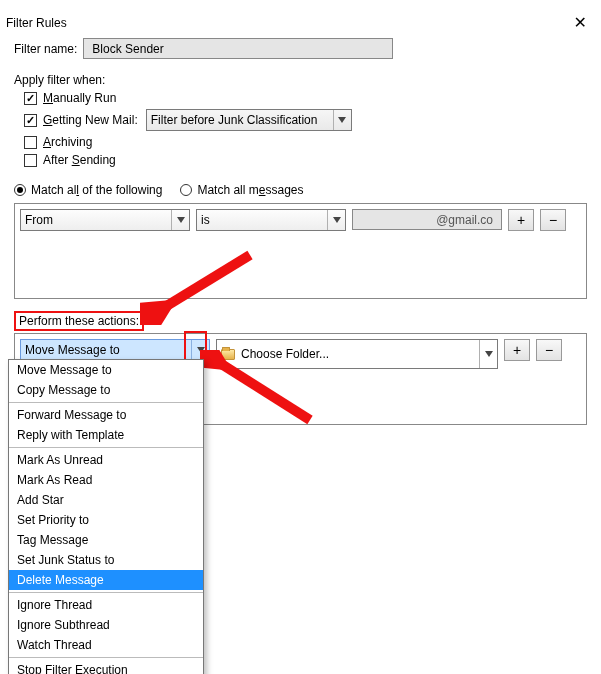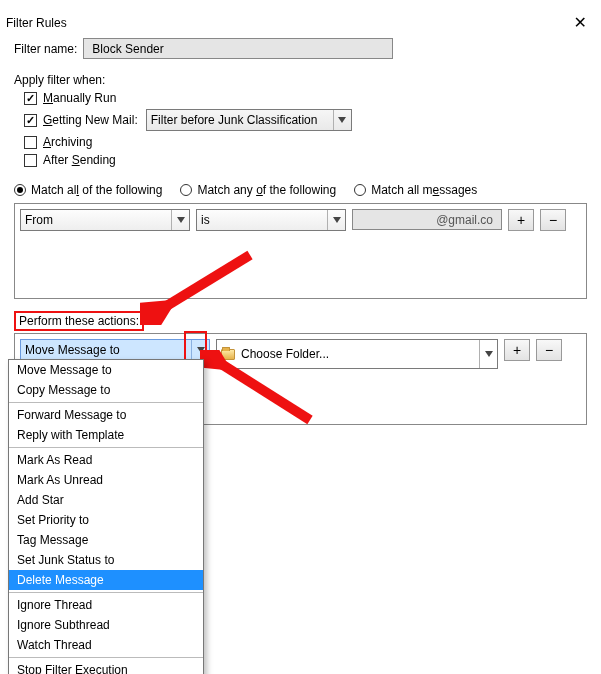--- a/index.html
+++ b/index.html
@@ -158,24 +158,20 @@
     <span><span>After </span><span class="u">S</span><span>ending</span></span>
   </div>
 
   <div class="radios">
     <div class="radio">
       <span class="rdot sel"></span>
       <span><span>Match al</span><span class="u">l</span><span> of the following</span></span>
     </div>
     <div class="radio">
       <span class="rdot"></span>
-      <span><span>Match any </span><span class="u">o</span><span>f the following</span></span>
-    </div>
-    <div class="radio">
-      <span class="rdot"></span>
       <span><span>Match all m</span><span class="u">e</span><span>ssages</span></span>
     </div>
   </div>
 
   <div class="cond-box">
     <div class="combo" style="width:170px">
       <span>From</span>
       <span class="arrow">
           <svg viewBox="0 0 8 6">
             <path d="M0 0 L8 0 L4 6 Z" fill="#444"></path>
@@ -225,22 +221,22 @@
 
 </div>
 
 <div class="dropdown" id="dd">
     <div class="itm">Move Message to</div>
     <div class="itm">Copy Message to</div>
     <hr>
     <div class="itm">Forward Message to</div>
     <div class="itm">Reply with Template</div>
     <hr>
+    <div class="itm">Mark As Unread</div>
     <div class="itm">Mark As Read</div>
-    <div class="itm">Mark As Unread</div>
     <div class="itm">Add Star</div>
     <div class="itm">Set Priority to</div>
     <div class="itm">Tag Message</div>
     <div class="itm">Set Junk Status to</div>
     <div class="itm hl">Delete Message</div>
     <hr>
     <div class="itm">Ignore Thread</div>
     <div class="itm">Ignore Subthread</div>
     <div class="itm">Watch Thread</div>
     <hr>

